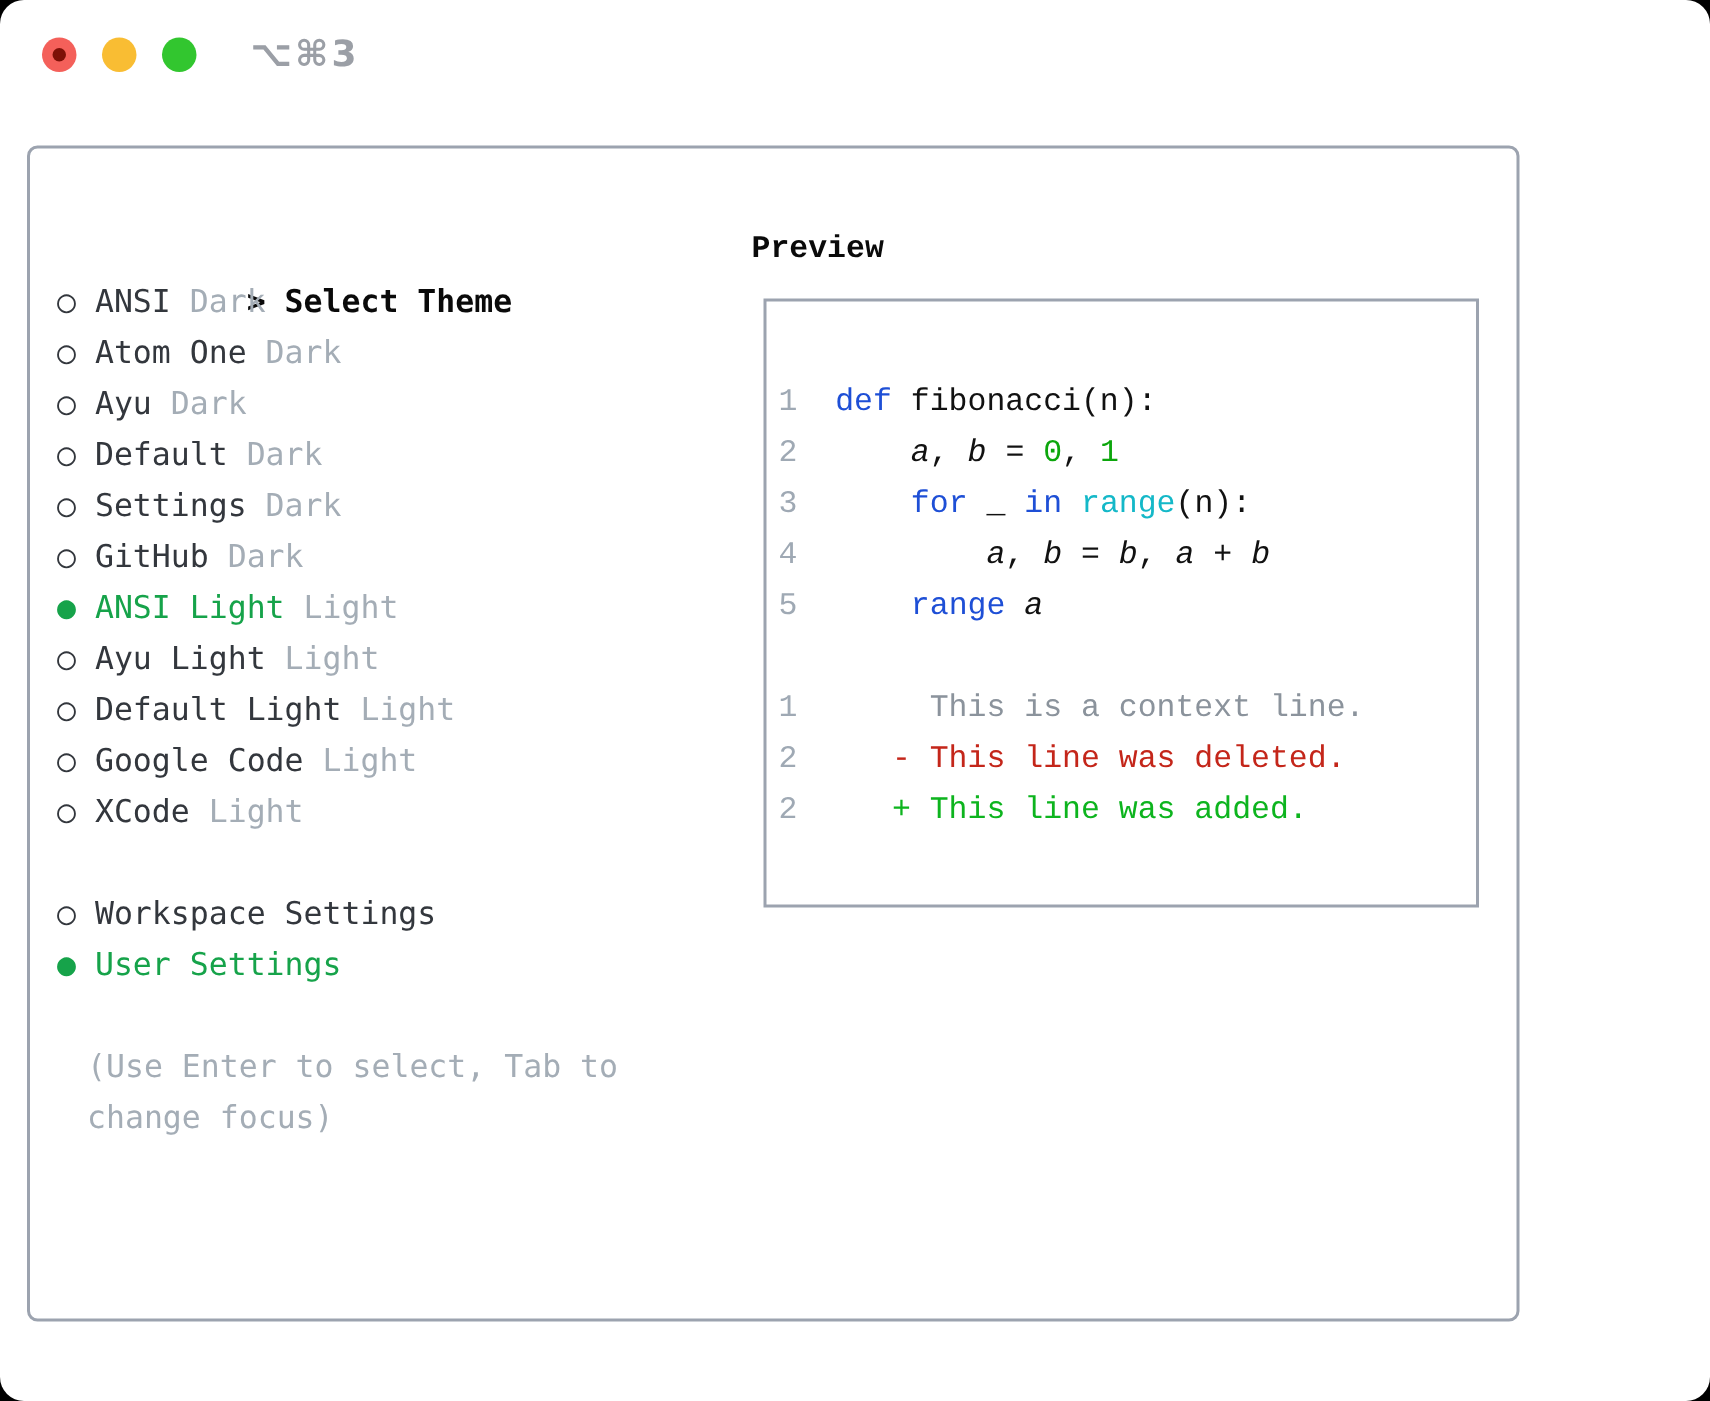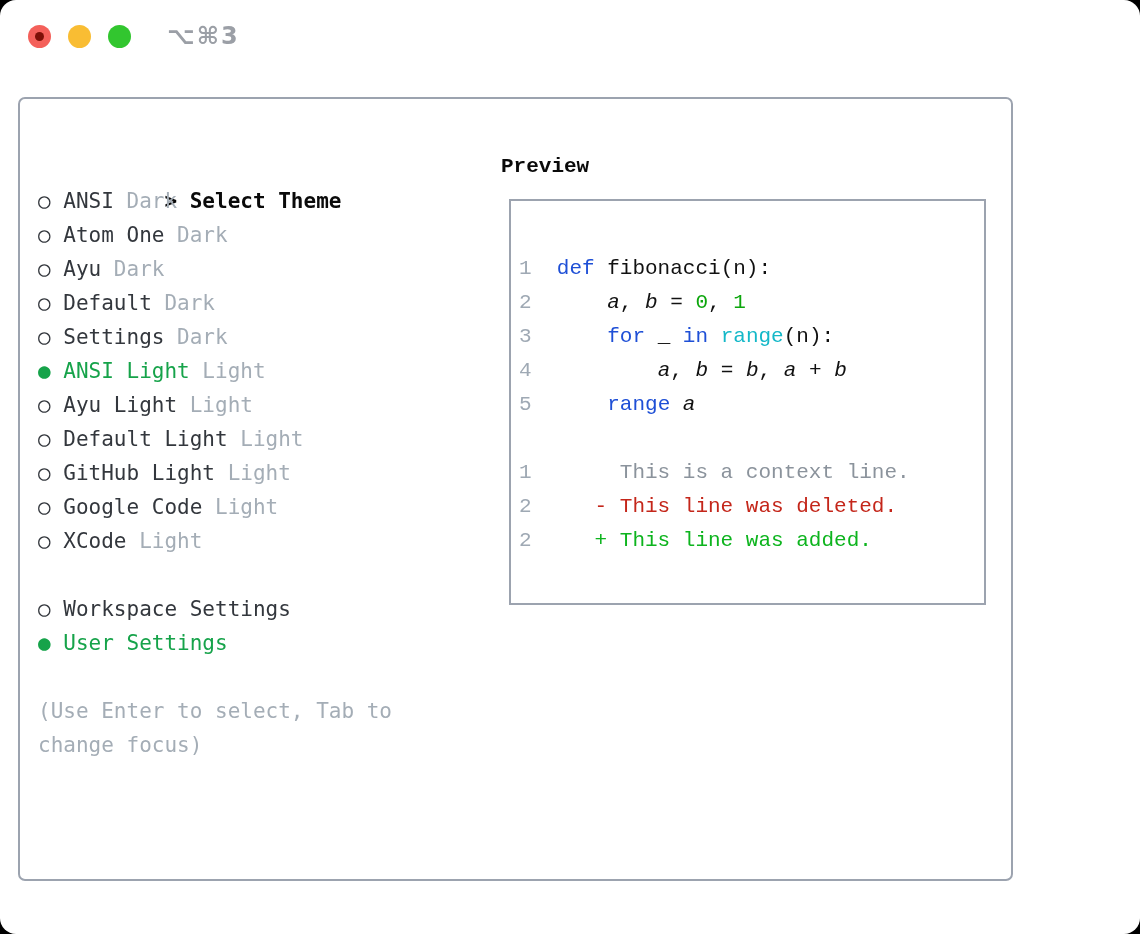--- a/index.html
+++ b/index.html
@@ -31,21 +31,21 @@
   .left-col{position:absolute;left:18px;top:51px;width:450px;color:var(--text);}
   .row{height:34px;line-height:34px;font-size:21px;white-space:pre;color:var(--text);}
   .marker{display:inline-block;width:2ch;color:var(--text);}
   .prompt{font-weight:bold;color:var(--heading);}
   .hdr{font-weight:bold;color:var(--heading);}
   .hdr2{color:var(--heading);}
   .tag{margin-left:1ch;color:var(--muted);}
   .opt{cursor:pointer;}
   .opt.sel,.opt.sel .marker,.opt.sel .lbl{color:var(--selected_green);}
   .spacer{height:34px;}
-  .help{margin-top:34px;width:400px;white-space:normal;font-size:21px;line-height:34px;color:var(--muted);}
+  .help{margin-top:34px;width:400px;white-space:normal;font-size:21px;line-height:34px;color:var(--muted);margin-left:20px;}
 
   
   .right-col{position:absolute;left:481px;top:51px;width:500px;font-family:Liberation Mono, monospace;}
   .preview-title{height:34px;line-height:34px;font-size:21px;font-weight:bold;color:var(--heading);}
   .preview-box{margin-left:8px;margin-top:15px;width:477px;height:406px;border:2px solid var(--border);background:var(--window_bg);padding:51px 8px 0 8px;overflow:hidden;}
   .cline{height:34px;line-height:34px;font-size:21px;white-space:pre;color:#111;}
   .ln{display:inline-block;width:1ch;text-align:right;margin-right:2ch;color:var(--line_number);}
   .tok-kw{color:var(--keyword_blue);}
   .tok-builtin{color:var(--builtin_cyan);}
   .tok-num{color:var(--number_green);}
@@ -78,24 +78,24 @@
       <div class="left-col">
         <div class="row">
           <span class="marker prompt">&gt;</span><span class="hdr">Select Theme</span>
         </div>
         <div id="theme-list">
             <div class="row opt"><span class="marker">○</span><span class="lbl">ANSI</span><span class="tag">Dark</span></div>
             <div class="row opt"><span class="marker">○</span><span class="lbl">Atom One</span><span class="tag">Dark</span></div>
             <div class="row opt"><span class="marker">○</span><span class="lbl">Ayu</span><span class="tag">Dark</span></div>
             <div class="row opt"><span class="marker">○</span><span class="lbl">Default</span><span class="tag">Dark</span></div>
             <div class="row opt"><span class="marker">○</span><span class="lbl">Settings</span><span class="tag">Dark</span></div>
+            <div class="row opt"><span class="marker">○</span><span class="lbl">GitHub</span><span class="tag">Dark</span></div>
             <div class="row opt sel"><span class="marker">●</span><span class="lbl">ANSI Light</span><span class="tag">Light</span></div>
             <div class="row opt"><span class="marker">○</span><span class="lbl">Ayu Light</span><span class="tag">Light</span></div>
             <div class="row opt"><span class="marker">○</span><span class="lbl">Default Light</span><span class="tag">Light</span></div>
-            <div class="row opt"><span class="marker">○</span><span class="lbl">GitHub Light</span><span class="tag">Light</span></div>
             <div class="row opt"><span class="marker">○</span><span class="lbl">Google Code</span><span class="tag">Light</span></div>
             <div class="row opt"><span class="marker">○</span><span class="lbl">XCode</span><span class="tag">Light</span></div>
           </div>
         <div class="spacer"></div>
         <div id="apply-list">
             <div class="row opt"><span class="marker">○</span><span class="lbl">Workspace Settings</span></div>
             <div class="row opt sel"><span class="marker">●</span><span class="lbl">User Settings</span></div>
           </div>
         <div class="help">(Use Enter to select, Tab to change focus)</div>
       </div>

